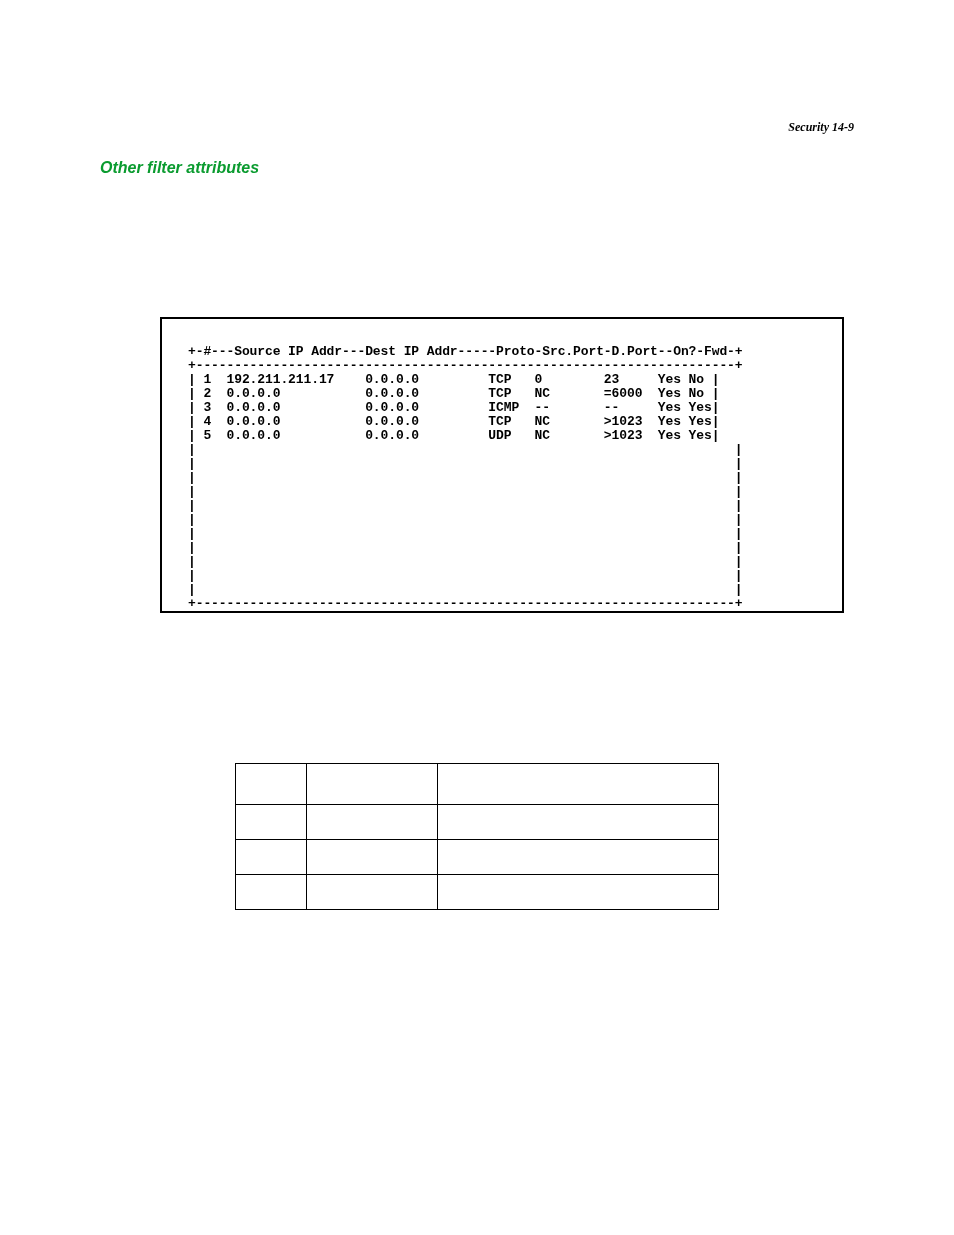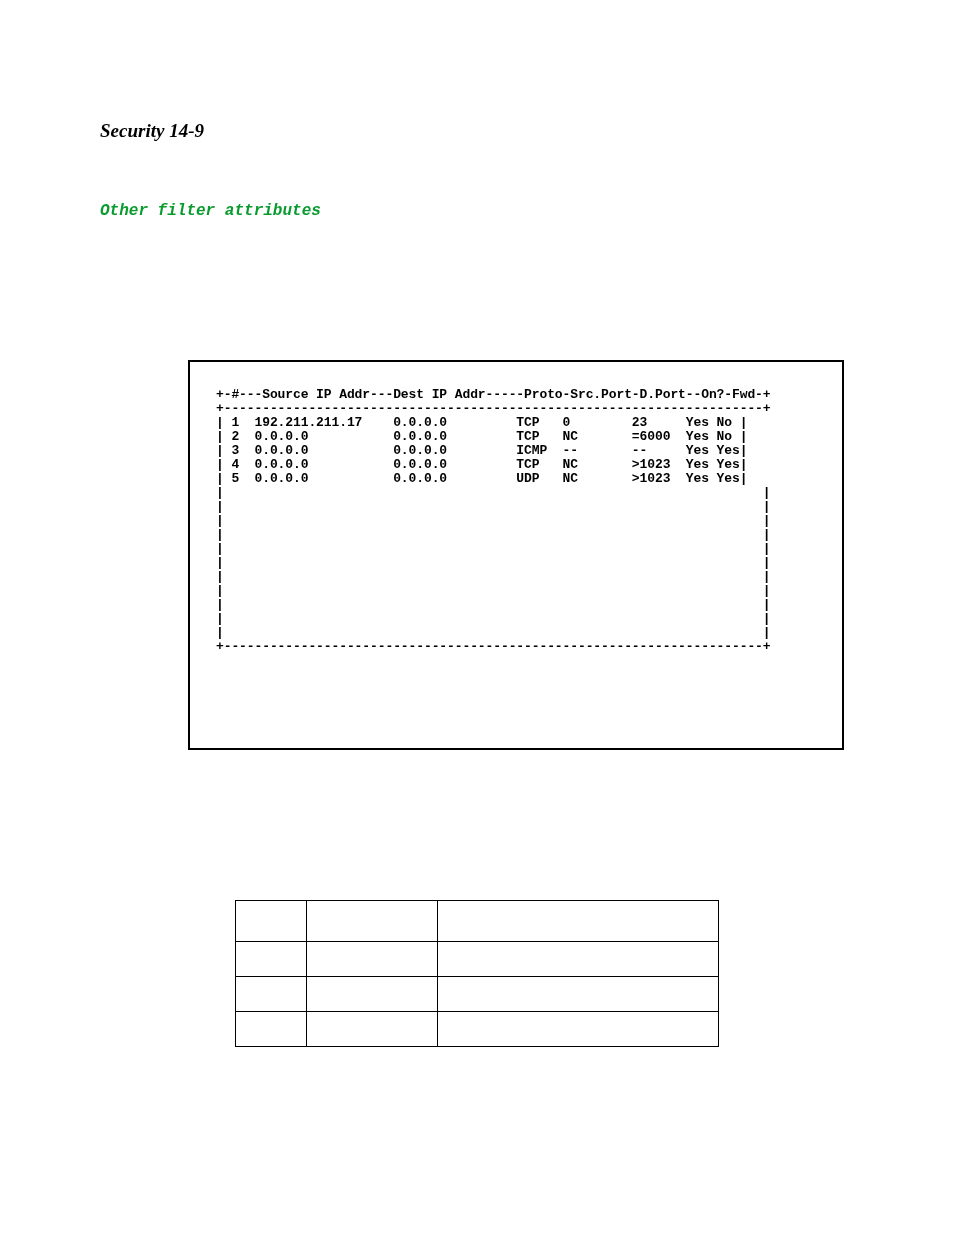--- a/index.html
+++ b/index.html
@@ -11,43 +11,43 @@
     width: 954px;
   }
   .page {
     position: relative;
     width: 954px;
     height: 1235px;
     box-sizing: border-box;
     padding: 120px 100px 0 100px;
   }
   .page-header {
-    text-align: left;
+    text-align: right;
     font-family: "Palatino Linotype", "Book Antiqua", Palatino, serif;
     font-style: italic;
     font-weight: bold;
-    font-size: 19px;
-    margin-bottom: 60px;
+    font-size: 12px;
+    margin-bottom: 24px;
   }
   .section-heading {
     color: #0a9b2f;
-    font-family: Liberation Mono, monospace;
+    font-family: Liberation Sans, sans-serif;
     font-style: italic;
     font-weight: bold;
     font-size: 16px;
   }
   .sec-other { margin-bottom: 140px; }
   .sec-putting { margin-bottom: 40px; }
 
   .term-box {
     border: 2px solid #000;
-    margin-left: 88px;
+    margin-left: 60px;
     margin-right: 10px;
     padding: 26px 20px 80px 26px;
-    height: 390px;
+    height: 296px;
     box-sizing: border-box;
   }
   .ascii {
     font-family: "Courier New", Courier, monospace;
     font-weight: bold;
     font-size: 13px;
     line-height: 14px;
     white-space: pre;
     letter-spacing: -0.1px;
   }

